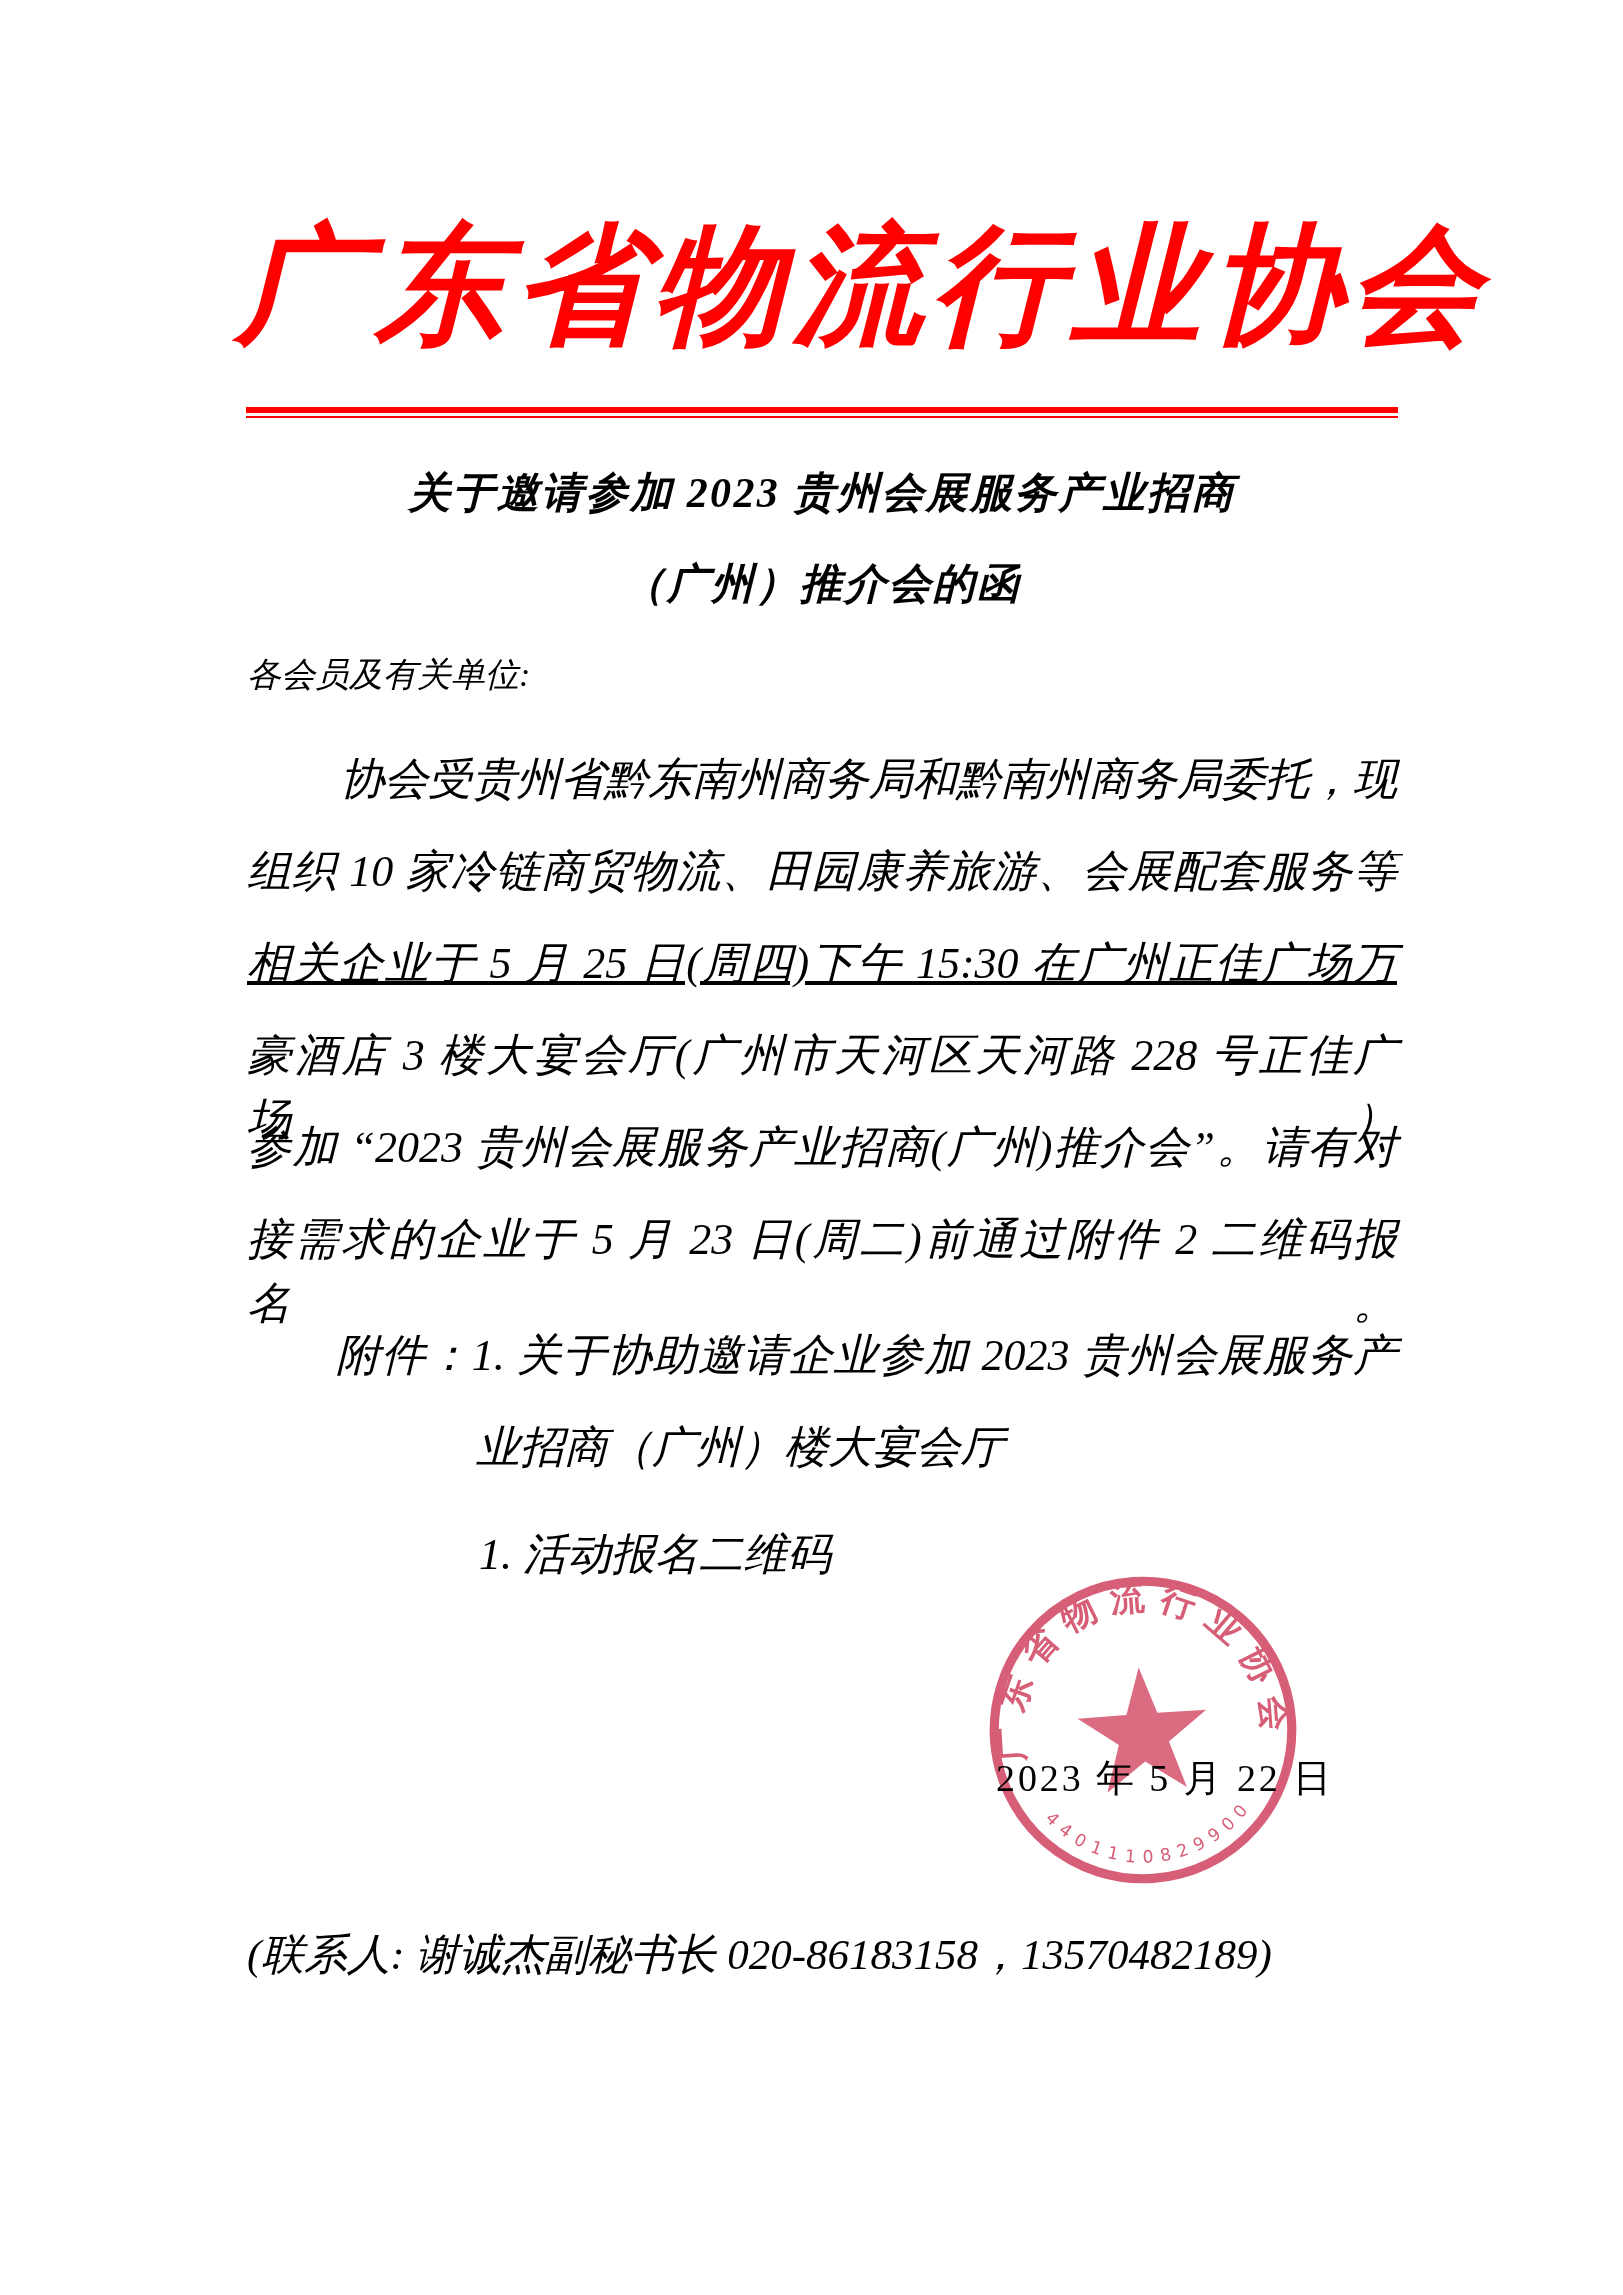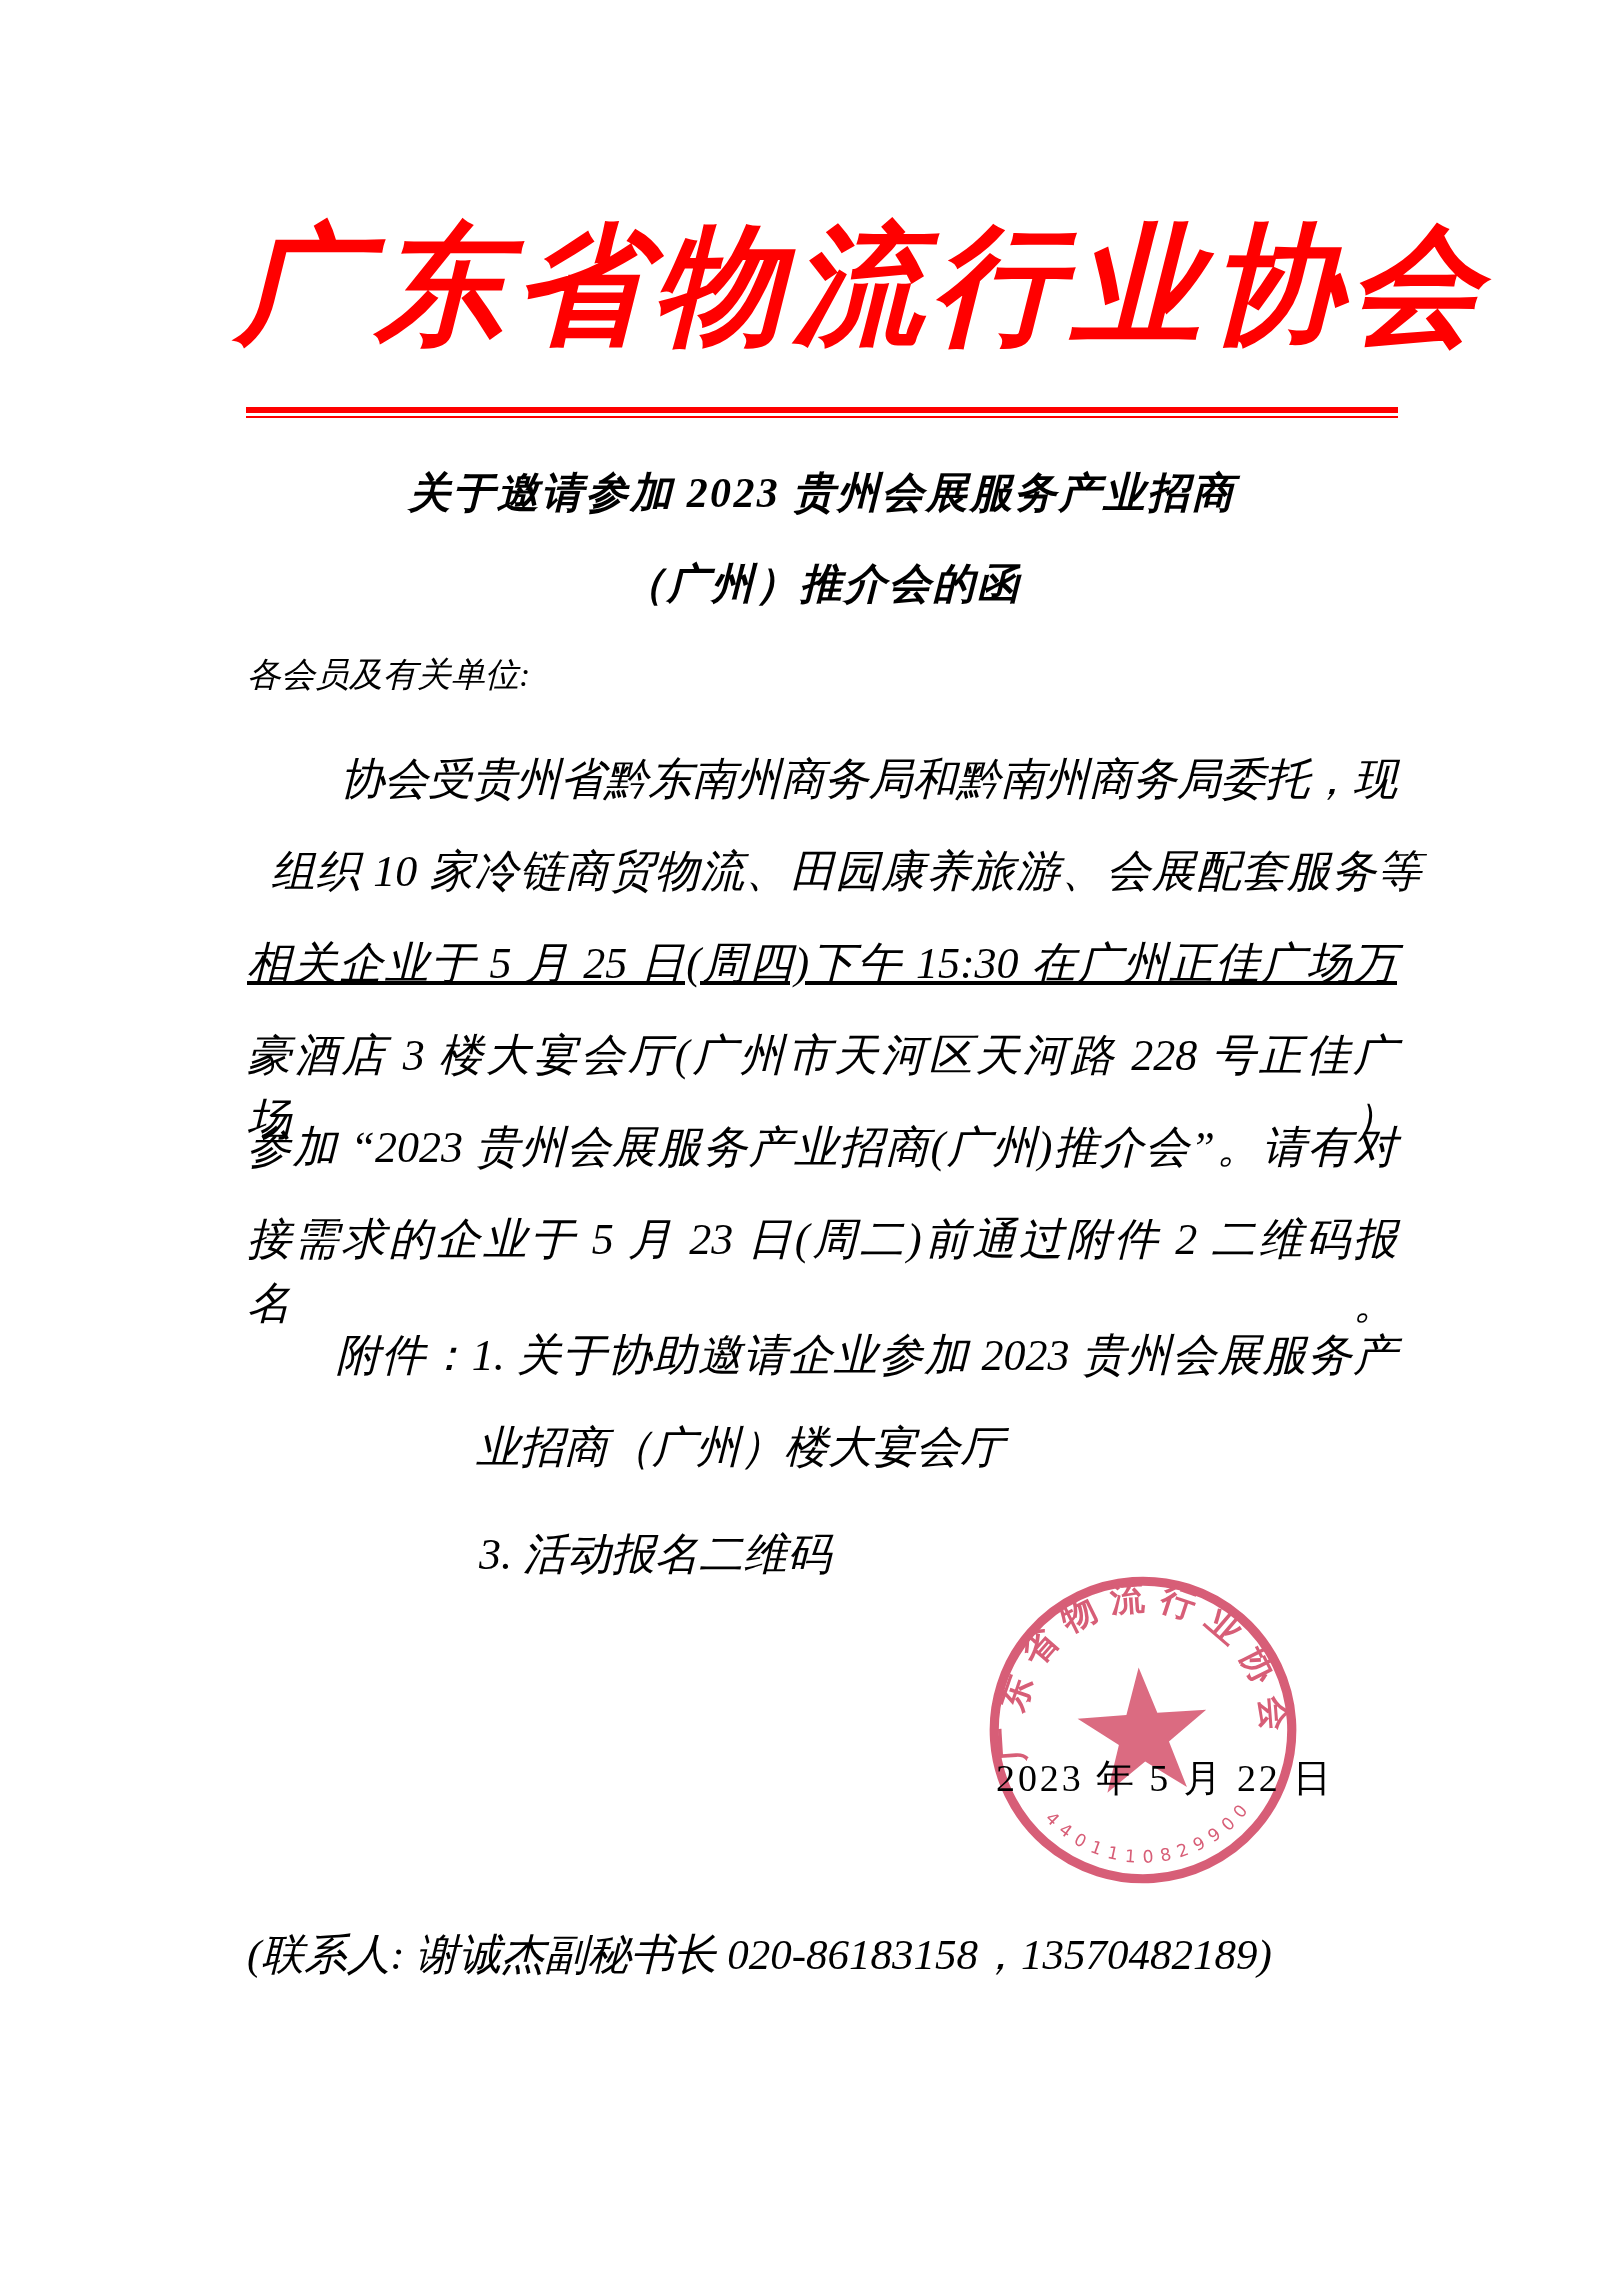--- a/index.html
+++ b/index.html
@@ -22,21 +22,21 @@
     font-style:italic;letter-spacing:2.3px;white-space:nowrap;line-height:1.1;
   }
   .doc-title.l1{top:470px;}
   .doc-title.l2{top:561px;}
   .salutation{top:652px;left:247px;font-size:34px;font-style:italic;white-space:nowrap;}
   .bodyline{
     left:247px;width:1150px;font-size:44px;font-style:italic;line-height:1.45;
     text-align:justify;text-align-last:justify;box-sizing:border-box;
   }
   .indent2{padding-left:93px;}
-  .b0{top:748px;} .b1{top:840px;margin-left:24px;} .b2{top:932px;text-decoration:underline;}
+  .b0{top:748px;} .b1{top:840px;} .b2{top:932px;text-decoration:underline;}
   .b3{top:1024px;} .b4{top:1116px;} .b5{top:1208px;}
   .attach1{top:1324px;padding-left:89px;}
   .attach-line{font-size:44px;font-style:italic;white-space:nowrap;line-height:1.45;}
   .attach2{top:1416px;left:476px;}
   .attach3{top:1523px;left:479px;}
   .seal{top:1564px;left:977px;width:332px;height:332px;opacity:0.93;z-index:1;transform:rotate(-4deg);}
   .issue-date{
     top:1720px;left:996px;font-size:38px;letter-spacing:2.9px;z-index:3;
     white-space:nowrap;font-style:normal;margin-top:33px;
   }
@@ -68,21 +68,21 @@
     <div class="abs bodyline b1">组织 10 家冷链商贸物流、田园康养旅游、会展配套服务等</div>
     <div class="abs bodyline b2">相关企业于 5 月 25 日(周四)下午 15:30 在广州正佳广场万</div>
     <div class="abs bodyline b3">豪酒店 3 楼大宴会厅(广州市天河区天河路 228 号正佳广场）</div>
     <div class="abs bodyline b4">参加 “2023 贵州会展服务产业招商(广州)推介会”。请有对</div>
     <div class="abs bodyline b5">接需求的企业于 5 月 23 日(周二)前通过附件 2 二维码报名。</div>
   </div>
 
   <div>
     <div class="abs bodyline attach1">附件：1. 关于协助邀请企业参加 2023 贵州会展服务产</div>
     <div class="abs attach-line attach2">业招商（广州）楼大宴会厅</div>
-    <div class="abs attach-line attach3">3. 活动报名二维码</div>
+    <div class="abs attach-line attach3">1. 活动报名二维码</div>
   </div>
 
   <svg class="abs seal" viewBox="0 0 578 578" xmlns="http://www.w3.org/2000/svg">
     <defs>
       <path id="sealTopArc" d="M 91.7 360.8 A 210 210 0 1 1 486.3 360.8" fill="none"></path>
       <path id="sealBottomArc" d="M 89 404.5 A 231 231 0 0 0 489 404.5" fill="none"></path>
     </defs>
     <circle cx="289" cy="289" r="259" fill="none" stroke="#d5526d" stroke-width="16"></circle>
     <polygon points="289,180 316,260.8 401.2,261.5 332.7,312.2 358.4,393.5 289,344 219.6,393.5 245.3,312.2 176.8,261.5 262,260.8" fill="#d5526d" fill-opacity="0.92"></polygon>
     <text fill="#d5526d" font-size="60" letter-spacing="22" font-family="'Liberation Serif','DejaVu Serif',serif" font-weight="bold">

